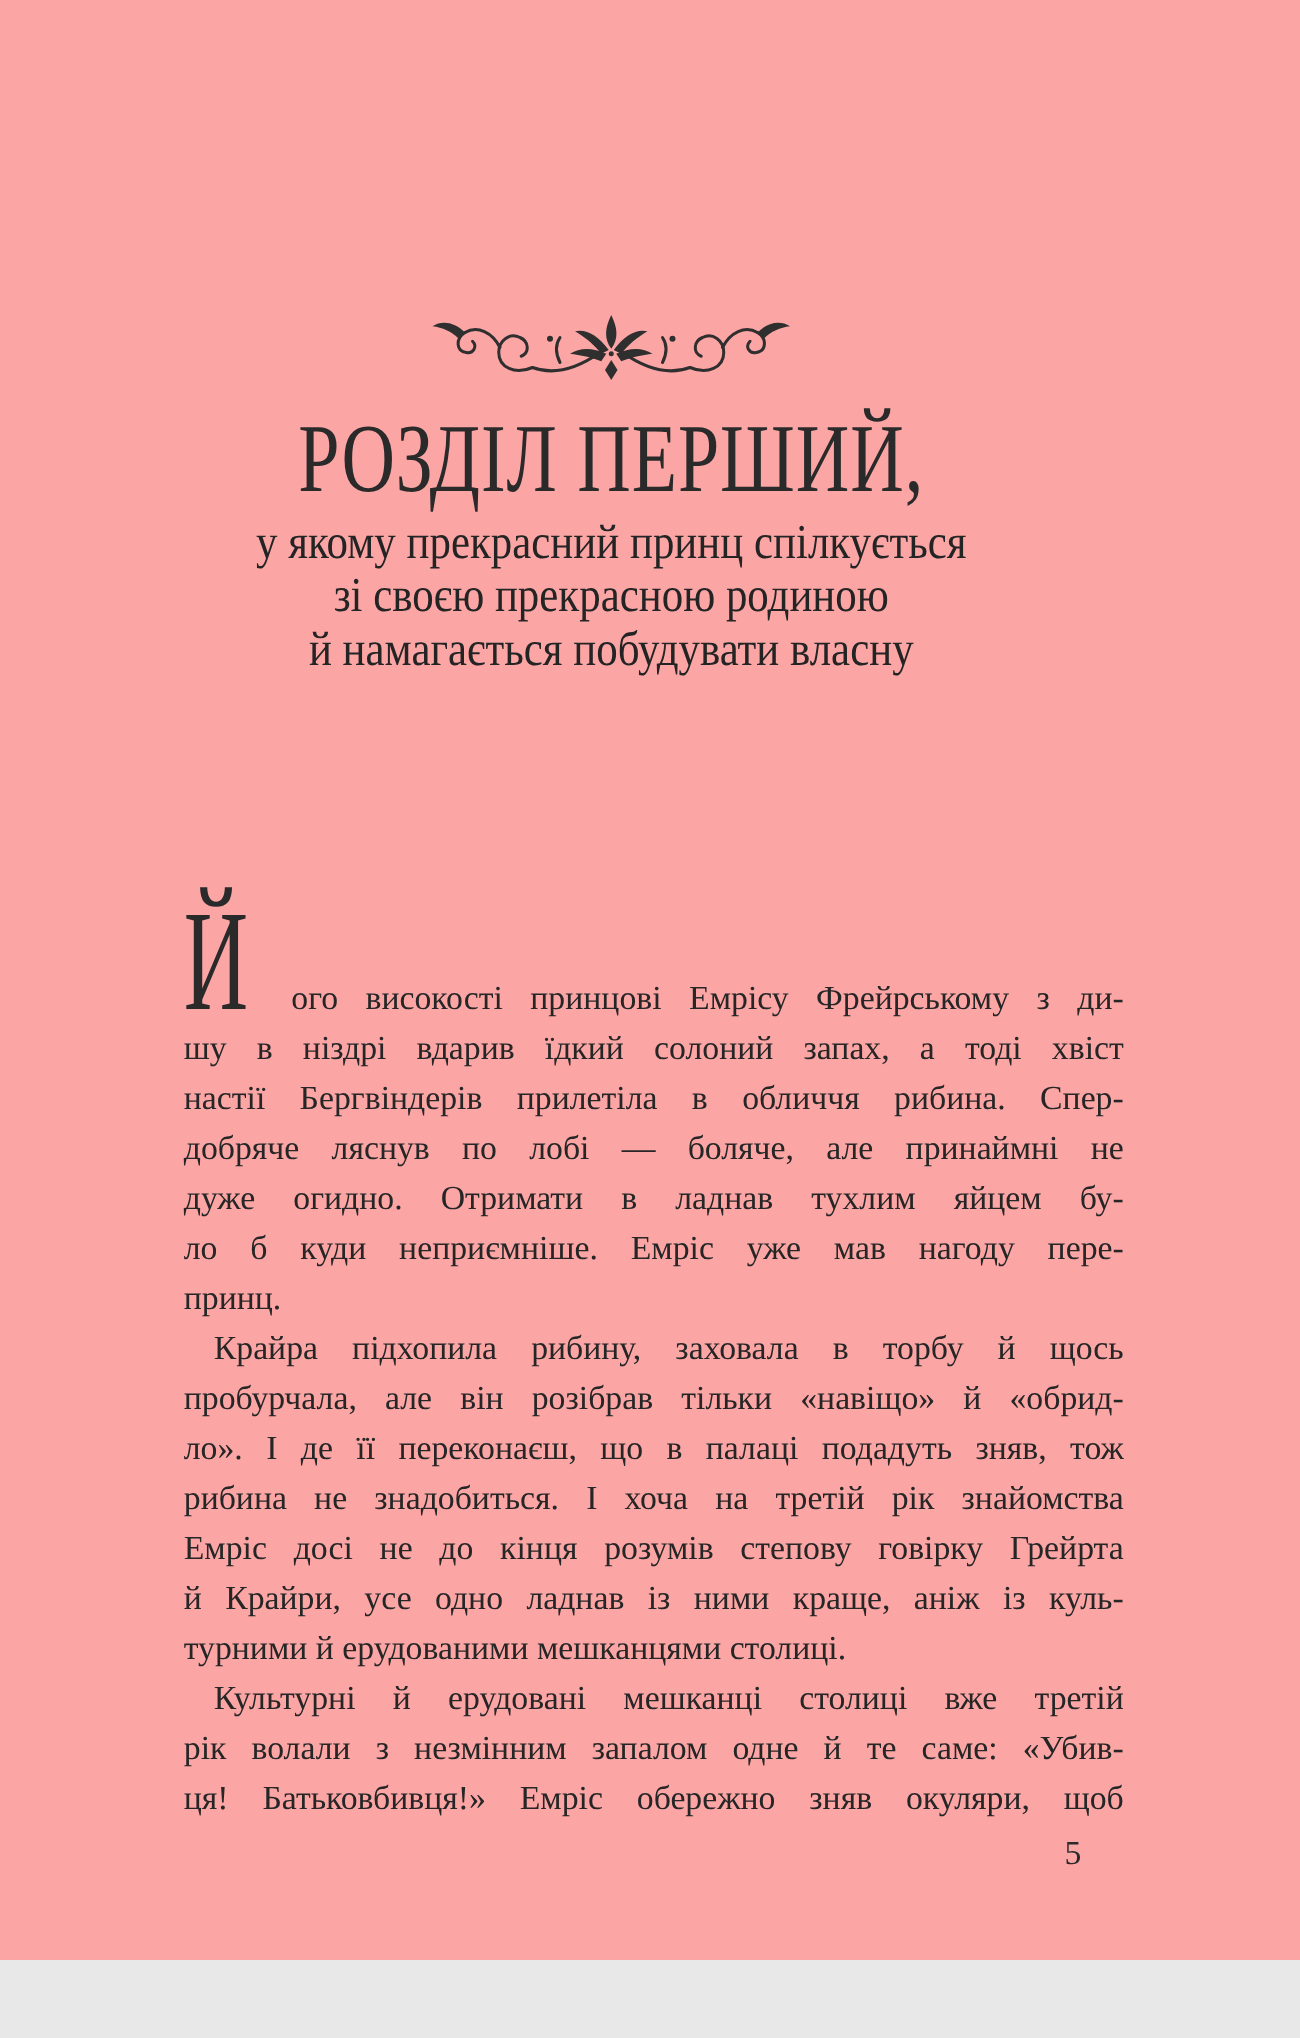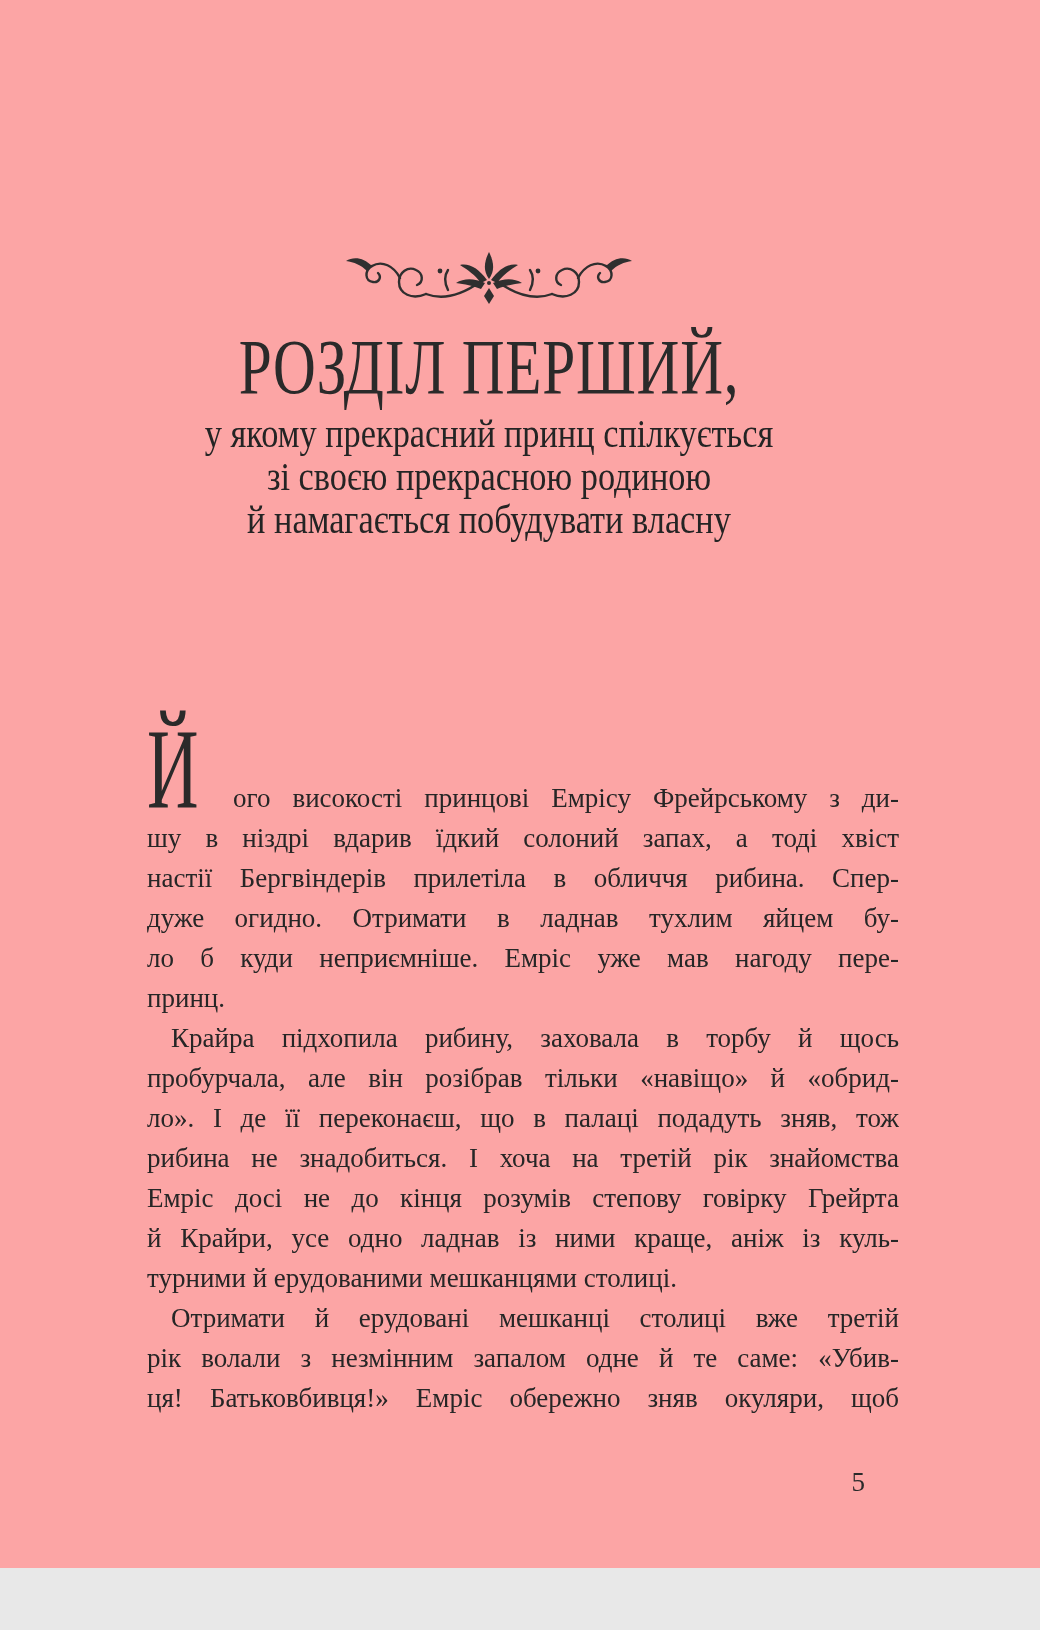--- a/index.html
+++ b/index.html
@@ -89,35 +89,36 @@
       <div class="sub-line">у якому прекрасний принц спілкується</div>
       <div class="sub-line">зі своєю прекрасною родиною</div>
       <div class="sub-line">й намагається побудувати власну</div>
     </div>
 
     <main class="body-text">
         <div class="para">
           <div class="line j has-initial"><span class="initial">Й</span>ого високості принцові Емрісу Фрейрському з ди-</div>
           <div class="line j">шу в ніздрі вдарив їдкий солоний запах, а тоді хвіст</div>
           <div class="line j">настії Бергвіндерів прилетіла в обличчя рибина. Спер-</div>
+          <div class="line j">добряче ляснув по лобі — боляче, але принаймні не</div>
           <div class="line j">дуже огидно. Отримати в ладнав тухлим яйцем бу-</div>
           <div class="line j">ло б куди неприємніше. Емріс уже мав нагоду пере-</div>
           <div class="line">принц.</div>
         </div>
         <div class="para">
           <div class="line j ind">Крайра підхопила рибину, заховала в торбу й щось</div>
           <div class="line j">пробурчала, але він розібрав тільки «навіщо» й «обрид-</div>
           <div class="line j">ло». І де її переконаєш, що в палаці подадуть зняв, тож</div>
           <div class="line j">рибина не знадобиться. І хоча на третій рік знайомства</div>
           <div class="line j">Емріс досі не до кінця розумів степову говірку Грейрта</div>
           <div class="line j">й Крайри, усе одно ладнав із ними краще, аніж із куль-</div>
           <div class="line">турними й ерудованими мешканцями столиці.</div>
         </div>
         <div class="para">
-          <div class="line j ind">Отримати й ерудовані мешканці столиці вже третій</div>
+          <div class="line j ind">Культурні й ерудовані мешканці столиці вже третій</div>
           <div class="line j">рік волали з незмінним запалом одне й те саме: «Убив-</div>
           <div class="line j">ця! Батьковбивця!» Емріс обережно зняв окуляри, щоб</div>
         </div>
       </main>
 
     <div class="page-number">5</div>
 
   </div>
 </div>
 

